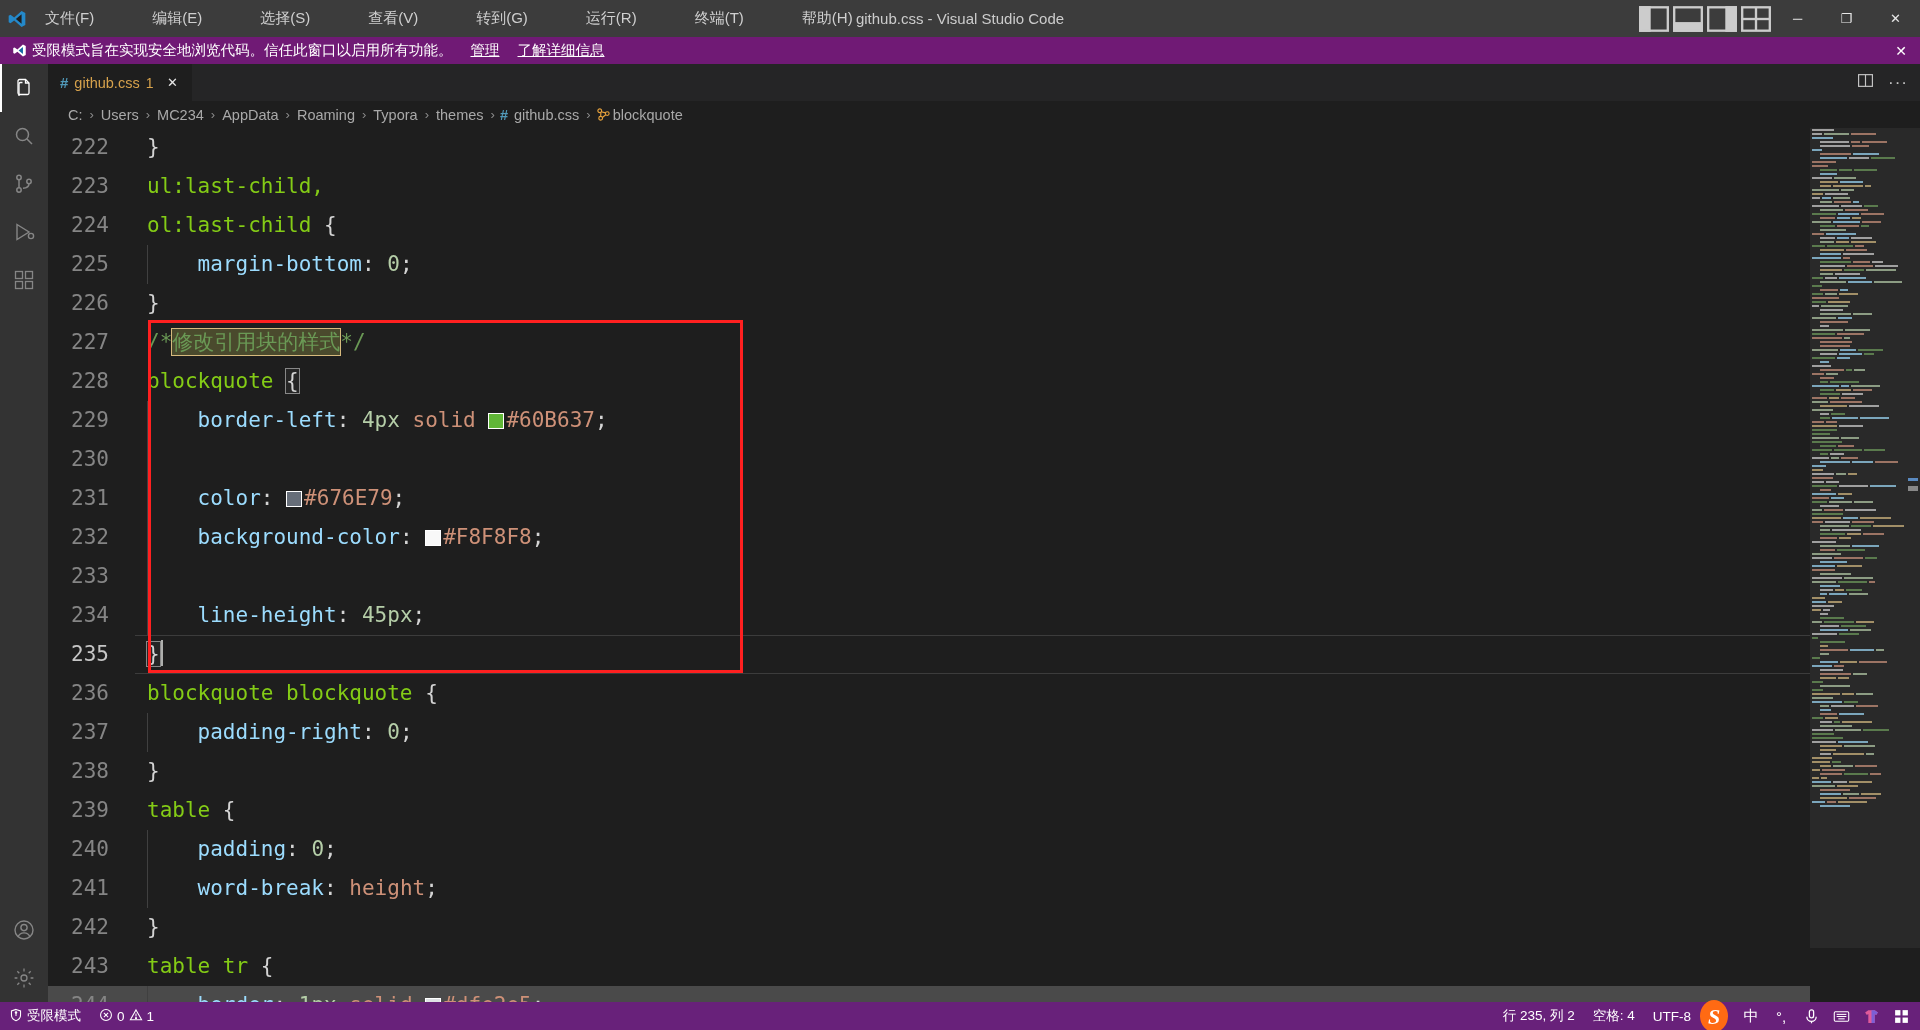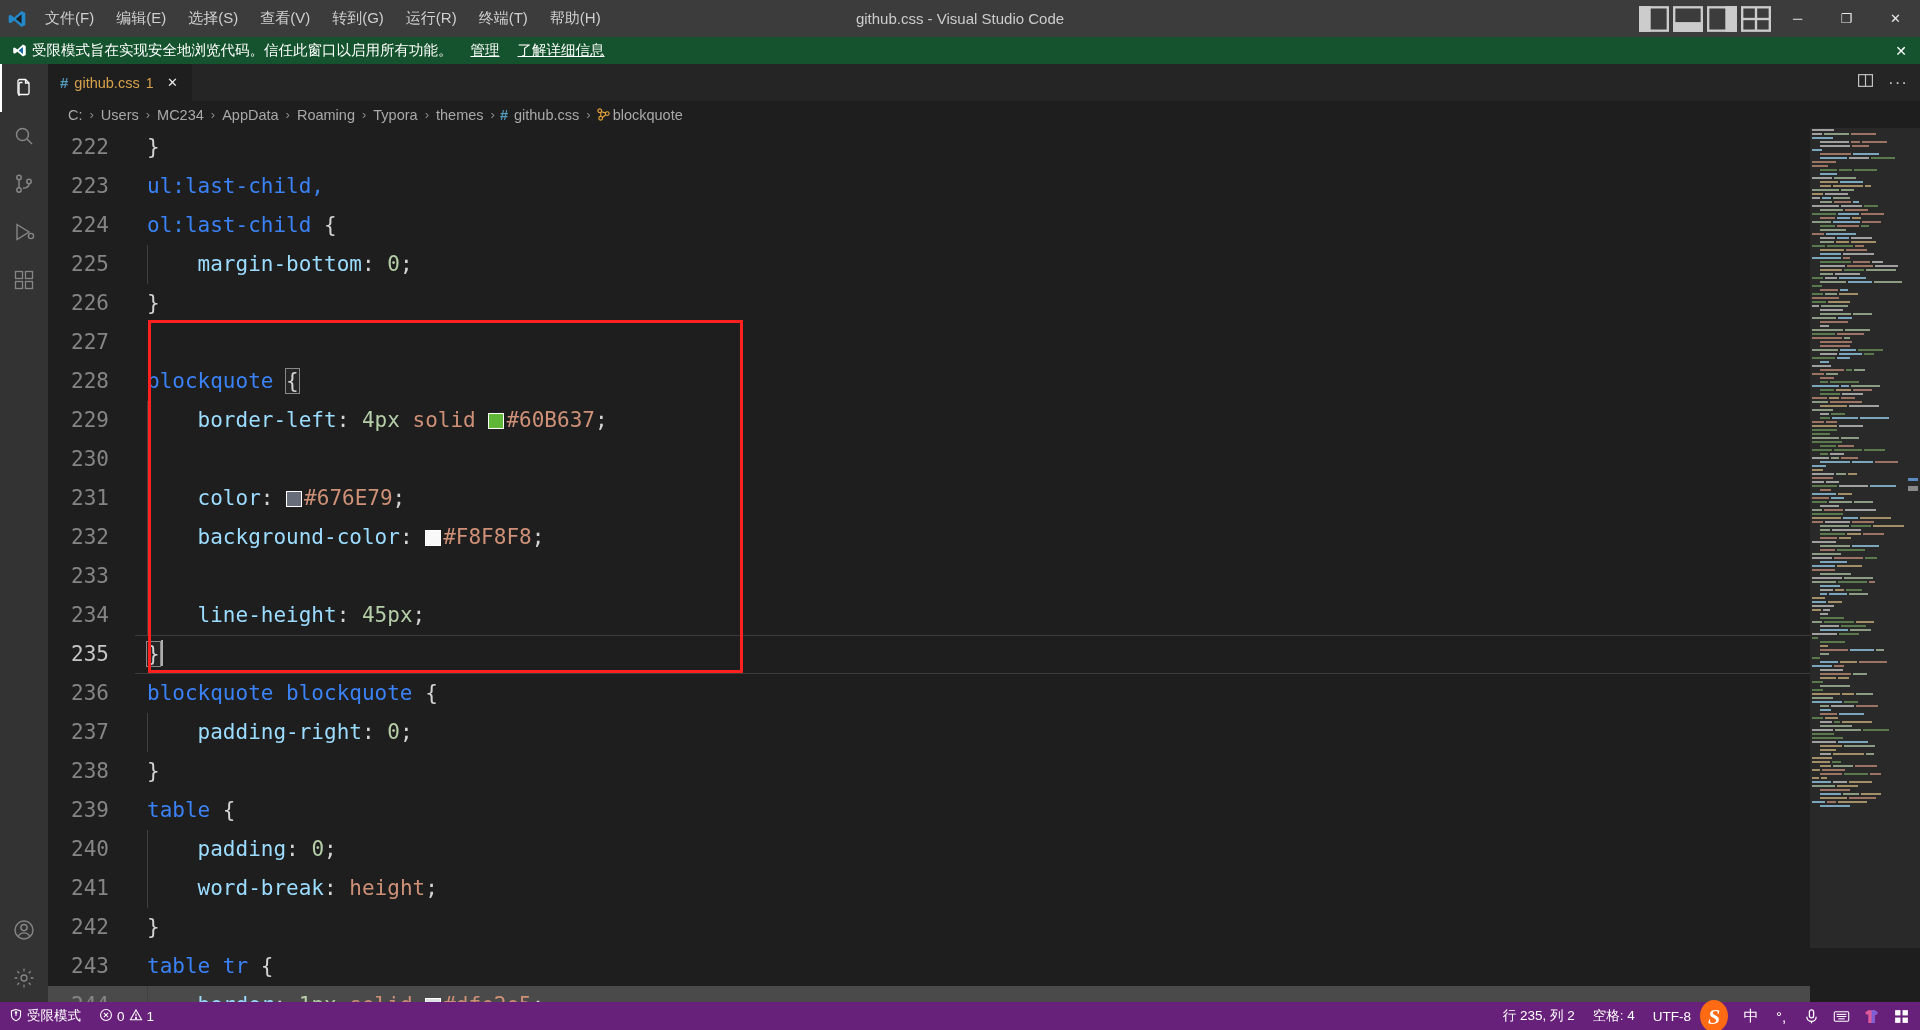--- a/index.html
+++ b/index.html
@@ -13,42 +13,42 @@
   #app { position: relative; width: 1920px; height: 1030px; display: flex; flex-direction: column; }
 
   
   .titlebar {
     height: 37px; background: #3c3c3c; color: #cccccc;
     display: flex; align-items: center; flex: 0 0 37px;
     font-size: 15px; position: relative;
   }
   .vscode-logo { width: 34px; height: 37px; display: flex; align-items: center; justify-content: center; }
   .vscode-logo svg { width: 20px; height: 20px; }
-  .menubar { display: flex; height: 100%; }
+  .menubar { display: flex; height: 100%; gap: 36px; }
   .menu-item {
     padding: 0 11px; height: 100%; display: flex; align-items: center;
     color: #cfcfcf; font-size: 15px; white-space: nowrap; cursor: default;
   }
   .win-title {
     position: absolute; left: 0; right: 0; text-align: center;
     color: #cccccc; font-size: 15px; pointer-events: none;
   }
   .titlebar-right { margin-left: auto; display: flex; align-items: center; height: 100%; z-index: 2; }
   .layout-btn {
     width: 34px; height: 37px; display: flex; align-items: center; justify-content: center;
     color: #cccccc;
   }
   .win-btn {
     width: 49px; height: 37px; display: flex; align-items: center; justify-content: center;
     color: #e8e8e8; font-size: 13px;
   }
 
   
   .banner {
-    flex: 0 0 27px; height: 27px; background: #14532d; color: #ffffff;
+    flex: 0 0 27px; height: 27px; background: #701a75; color: #ffffff;
     display: flex; align-items: center; font-size: 14.5px; padding-left: 8px;
     position: relative;
   }
   .banner-icon { width: 22px; display: flex; align-items: center; justify-content: center; }
   .banner-icon svg { width: 15px; height: 15px; }
   .banner-text { margin-left: 2px; white-space: nowrap; }
   .banner-link { margin-left: 18px; text-decoration: underline; color: #fff; white-space: nowrap; cursor: pointer; }
   .banner-close {
     position: absolute; right: 10px; top: 50%; transform: translateY(-50%);
     width: 18px; height: 18px; display: flex; align-items: center; justify-content: center;
@@ -120,21 +120,21 @@
     width: 87px; flex: 0 0 87px; text-align: right; padding-right: 26px;
     color: #858585; font-size: 21px;
   }
   .cline.current .lnum { color: #c6c6c6; }
   .ctext { padding-left: 12px; position: relative; z-index: 1; }
   .indent-guide {
     position: absolute; left: 99px; top: 0; bottom: 0; width: 1px; background: #404040; z-index: 0;
   }
 
   
-  .t-sel   { color: #3b82f6; }
+  .t-sel   { color: #84cc16; }
   .t-punct { color: #d4d4d4; }
   .t-brace { color: #d4d4d4; }
   .t-prop  { color: #9cdcfe; }
   .t-num   { color: #b5cea8; }
   .t-kw    { color: #ce9178; }
   .t-hex   { color: #ce9178; }
   .t-comm  { color: #6a9955; }
   .t-plain { color: #d4d4d4; }
 
   .swatch {
@@ -362,21 +362,21 @@
       </div>
 
       <div class="code-area">
         <div class="code-scroll">
           <div class="code-lines" id="code-lines">
               <div class="cline"><span class="lnum">222</span><span class="ctext"><span class="t-brace">}</span></span></div>
               <div class="cline"><span class="lnum">223</span><span class="ctext"><span class="t-sel">ul:last-child,</span></span></div>
               <div class="cline"><span class="lnum">224</span><span class="ctext"><span class="t-sel">ol:last-child </span><span class="t-brace">{</span></span></div>
               <div class="cline"><span class="lnum">225</span><span class="indent-guide"></span><span class="ctext"><span class="t-plain">    </span><span class="t-prop">margin-bottom</span><span class="t-punct">: </span><span class="t-num">0</span><span class="t-punct">;</span></span></div>
               <div class="cline"><span class="lnum">226</span><span class="ctext"><span class="t-brace">}</span></span></div>
-              <div class="cline"><span class="lnum">227</span></div>
+              <div class="cline"><span class="lnum">227</span><span class="ctext"><span class="t-comm">/*</span><span class="t-comm find-hl">修改引用块的样式</span><span class="t-comm">*/</span></span></div>
               <div class="cline"><span class="lnum">228</span><span class="ctext"><span class="t-sel">blockquote </span><span class="t-brace bracket-box">{</span></span></div>
               <div class="cline"><span class="lnum">229</span><span class="indent-guide"></span><span class="ctext"><span class="t-plain">    </span><span class="t-prop">border-left</span><span class="t-punct">: </span><span class="t-num">4px</span><span class="t-plain"> </span><span class="t-kw">solid</span><span class="t-plain"> </span><span class="swatch" style="background: rgb(96, 182, 55);"></span><span class="t-hex">#60B637</span><span class="t-punct">;</span></span></div>
               <div class="cline"><span class="lnum">230</span><span class="indent-guide"></span></div>
               <div class="cline"><span class="lnum">231</span><span class="indent-guide"></span><span class="ctext"><span class="t-plain">    </span><span class="t-prop">color</span><span class="t-punct">: </span><span class="swatch" style="background: rgb(103, 110, 121);"></span><span class="t-hex">#676E79</span><span class="t-punct">;</span></span></div>
               <div class="cline"><span class="lnum">232</span><span class="indent-guide"></span><span class="ctext"><span class="t-plain">    </span><span class="t-prop">background-color</span><span class="t-punct">: </span><span class="swatch" style="background: rgb(248, 248, 248);"></span><span class="t-hex">#F8F8F8</span><span class="t-punct">;</span></span></div>
               <div class="cline"><span class="lnum">233</span><span class="indent-guide"></span></div>
               <div class="cline"><span class="lnum">234</span><span class="indent-guide"></span><span class="ctext"><span class="t-plain">    </span><span class="t-prop">line-height</span><span class="t-punct">: </span><span class="t-num">45px</span><span class="t-punct">;</span></span></div>
               <div class="cline current"><span class="lnum">235</span><span class="ctext"><span class="t-brace bracket-box">}</span><span style="display: inline-block; width: 2px; height: 26px; background: rgb(174, 175, 173); vertical-align: -5px; margin-left: 1px;"></span></span></div>
               <div class="cline"><span class="lnum">236</span><span class="ctext"><span class="t-sel">blockquote blockquote </span><span class="t-brace">{</span></span></div>
               <div class="cline"><span class="lnum">237</span><span class="indent-guide"></span><span class="ctext"><span class="t-plain">    </span><span class="t-prop">padding-right</span><span class="t-punct">: </span><span class="t-num">0</span><span class="t-punct">;</span></span></div>

